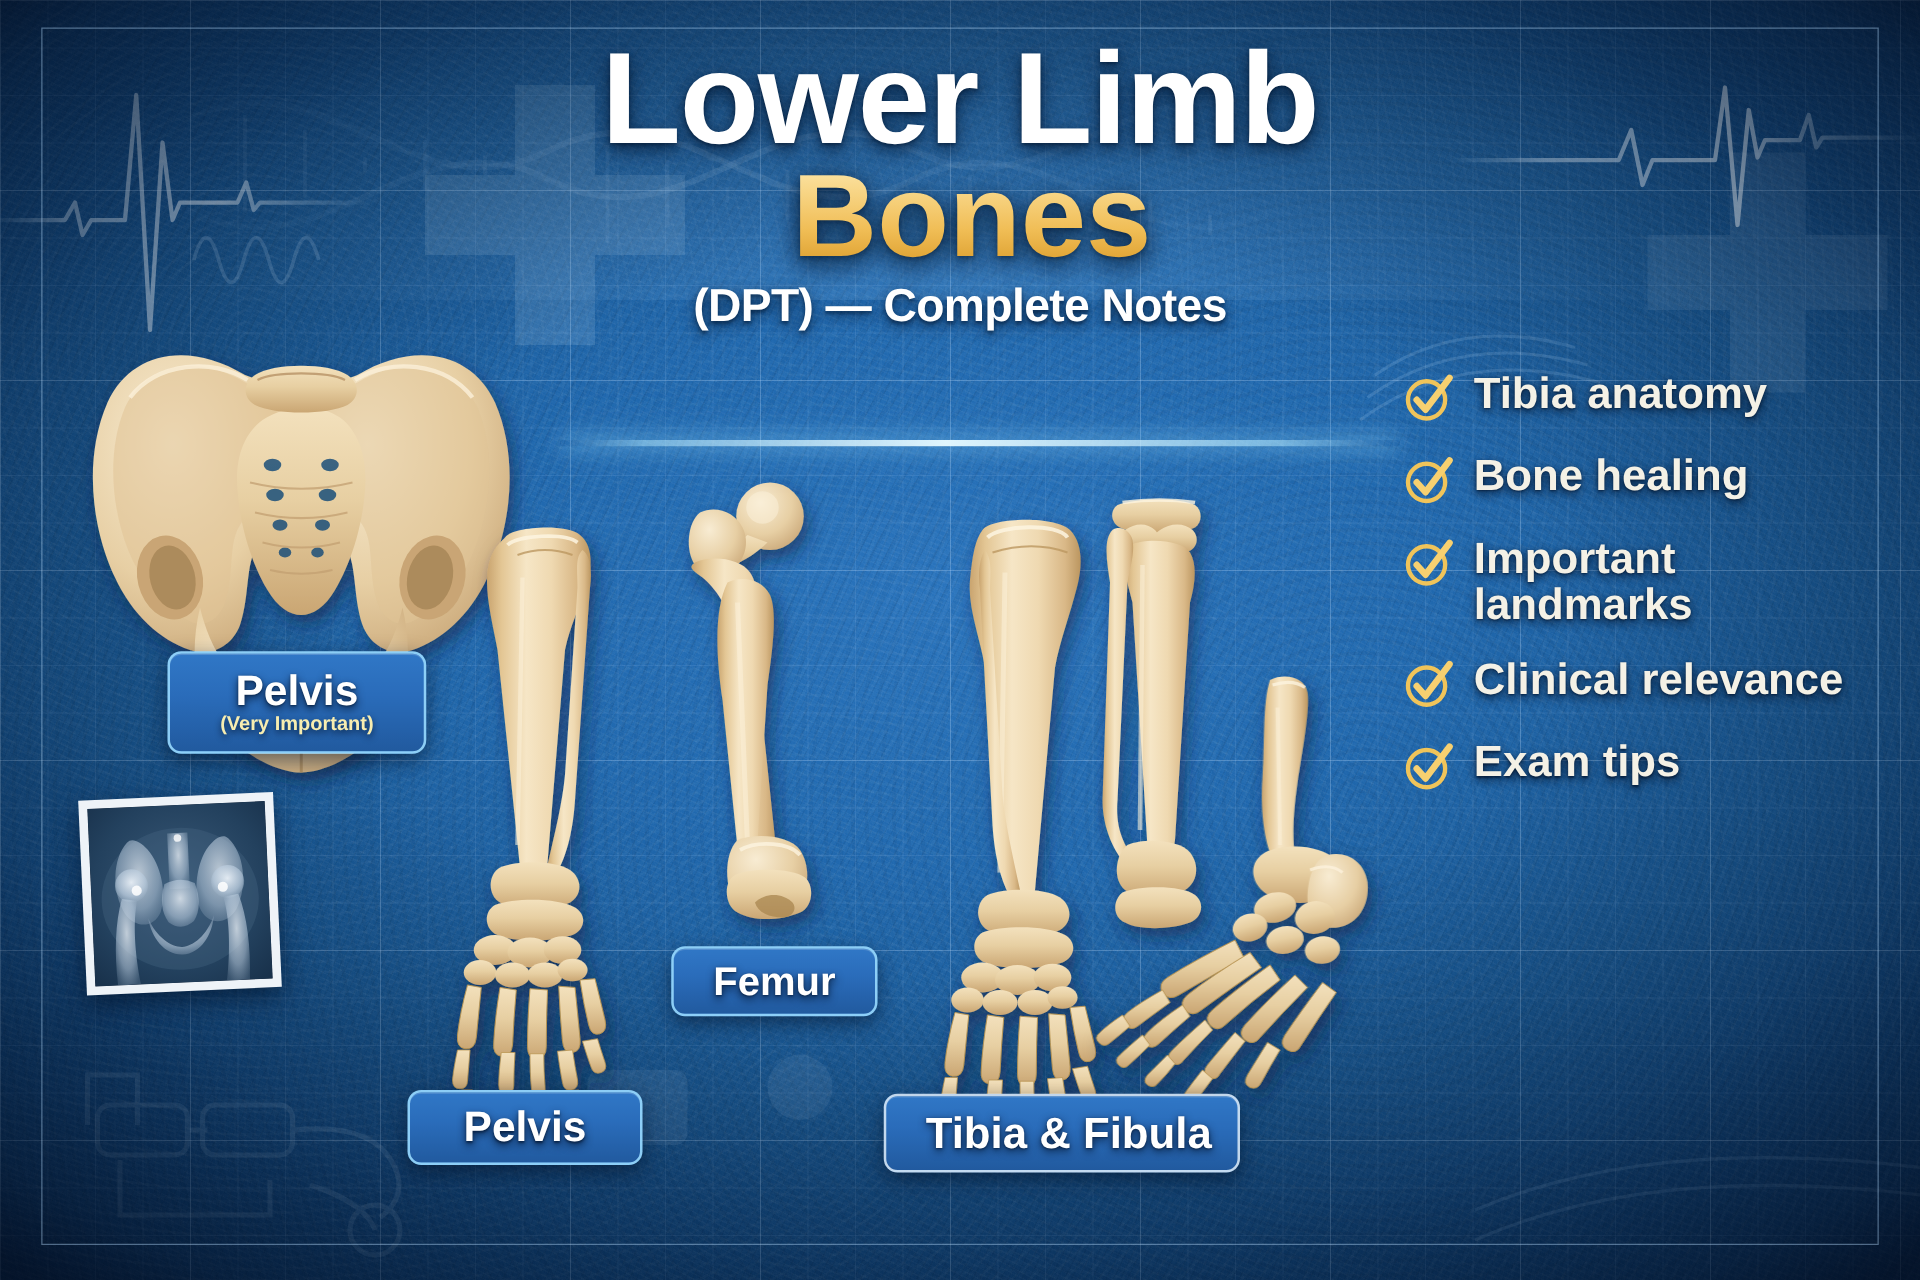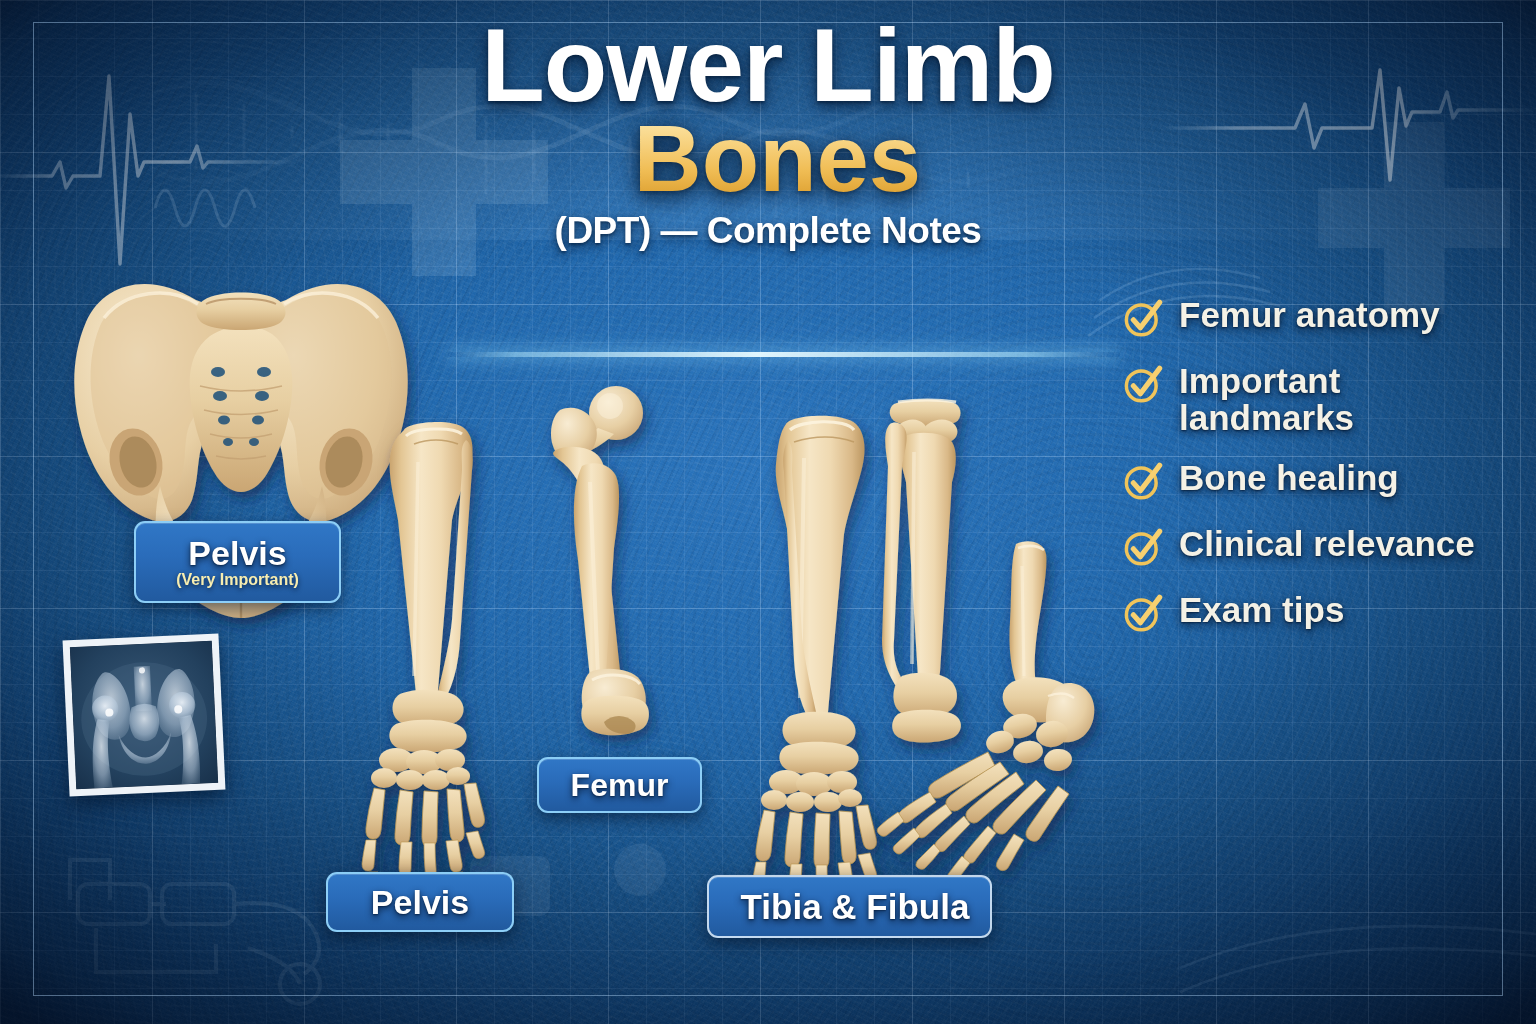--- a/index.html
+++ b/index.html
@@ -75,21 +75,21 @@
     position:absolute; left:33px; top:22px; right:33px; bottom:28px;
     border:1.5px solid rgba(185,222,255,.42);
     pointer-events:none;
   }
 
   
   .bg-deco { position:absolute; inset:0; pointer-events:none; }
 
   
   .title-wrap {
-    position:absolute; left:0; right:0; top:12px;
+    position:absolute; left:0; right:0; top:26px;
     text-align:center; z-index:14;
   }
   .t-line1 {
     font-size:104px; font-weight:bold; color:#ffffff;
     letter-spacing:-1px; line-height:1.02;
     text-shadow:0 5px 14px rgba(2,20,44,.72), 0 2px 3px rgba(2,20,44,.55);
   }
   .t-line2 {
     font-size:94px; font-weight:bold; line-height:1.0;
     margin-top:-6px;
@@ -588,35 +588,35 @@
     <div class="t-line3">(DPT) — Complete Notes</div>
   </div>
   <div class="divider"></div>
 
   <div class="checklist">
     <div class="check-row">
       <svg class="check-icon" viewBox="0 0 48 48">
         <circle cx="22" cy="25" r="17" fill="none" stroke="#f0c45a" stroke-width="4"></circle>
         <path d="M13 25 l8 9 L43 5" fill="none" stroke="#f7d070" stroke-width="6" stroke-linecap="round" stroke-linejoin="round"></path>
       </svg>
-      <div class="check-label">Femur anatomy</div>
+      <div class="check-label">Tibia anatomy</div>
+    </div>
+    <div class="check-row">
+      <svg class="check-icon" viewBox="0 0 48 48">
+        <circle cx="22" cy="25" r="17" fill="none" stroke="#f0c45a" stroke-width="4"></circle>
+        <path d="M13 25 l8 9 L43 5" fill="none" stroke="#f7d070" stroke-width="6" stroke-linecap="round" stroke-linejoin="round"></path>
+      </svg>
+      <div class="check-label">Bone healing</div>
     </div>
     <div class="check-row">
       <svg class="check-icon" viewBox="0 0 48 48">
         <circle cx="22" cy="25" r="17" fill="none" stroke="#f0c45a" stroke-width="4"></circle>
         <path d="M13 25 l8 9 L43 5" fill="none" stroke="#f7d070" stroke-width="6" stroke-linecap="round" stroke-linejoin="round"></path>
       </svg>
       <div class="check-label" style="max-width:250px;">Important landmarks</div>
-    </div>
-    <div class="check-row">
-      <svg class="check-icon" viewBox="0 0 48 48">
-        <circle cx="22" cy="25" r="17" fill="none" stroke="#f0c45a" stroke-width="4"></circle>
-        <path d="M13 25 l8 9 L43 5" fill="none" stroke="#f7d070" stroke-width="6" stroke-linecap="round" stroke-linejoin="round"></path>
-      </svg>
-      <div class="check-label">Bone healing</div>
     </div>
     <div class="check-row">
       <svg class="check-icon" viewBox="0 0 48 48">
         <circle cx="22" cy="25" r="17" fill="none" stroke="#f0c45a" stroke-width="4"></circle>
         <path d="M13 25 l8 9 L43 5" fill="none" stroke="#f7d070" stroke-width="6" stroke-linecap="round" stroke-linejoin="round"></path>
       </svg>
       <div class="check-label">Clinical relevance</div>
     </div>
     <div class="check-row">
       <svg class="check-icon" viewBox="0 0 48 48">

